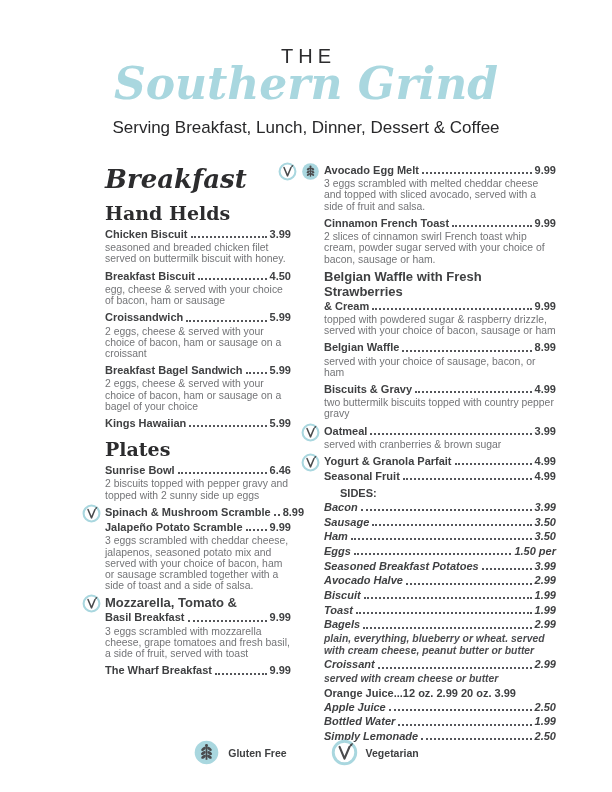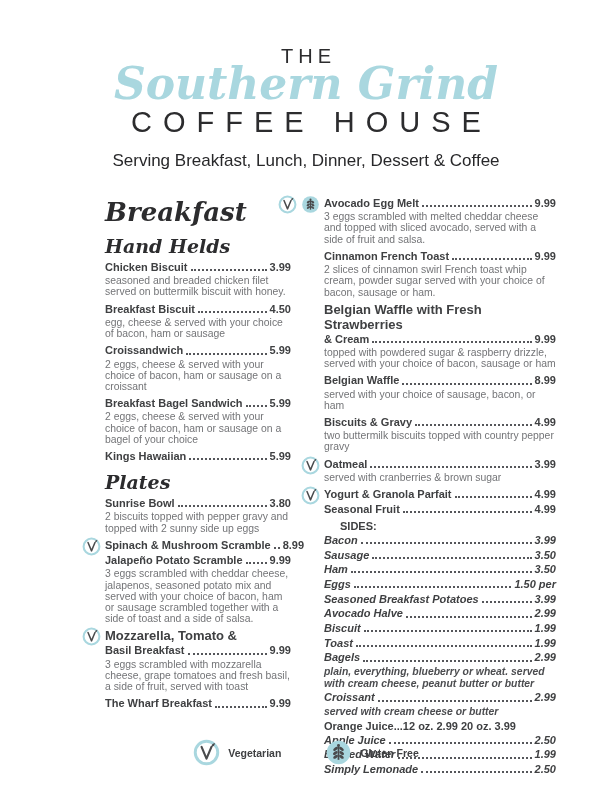--- a/index.html
+++ b/index.html
@@ -14,21 +14,21 @@
   .h-main{font-size:29px;letter-spacing:11px;margin-left:11px;margin-top:0;font-weight:500;}
   .h-tag{font-size:17px;margin-top:12px;font-weight:400;color:#28282a;}
 
   
   .menu{display:flex;margin:26px 56px 0 105px;}
   .col-left{width:186px;flex:none;}
   .col-right{flex:1;margin-left:33px;}
 
   .breakfast-title{font-family:"DejaVu Serif", serif;font-style:italic;font-weight:700;
                    font-size:26px;color:#2c2c2e;margin:0 0 8px;}
-  .subhead{font-family:"DejaVu Serif", serif;font-style:italic;font-weight:700;
+  .subhead{font-family:"DejaVu Serif", serif;font-weight:700;
            font-size:19px;color:#2c2c2e;margin:8px 0 4px;}
 
   .item{position:relative;margin-bottom:2px;}
   .row{display:flex;align-items:flex-end;}
   .nm,.pr{font-weight:700;font-size:11px;color:#3f4042;white-space:nowrap;line-height:1.2;}
   .dots{flex:1;min-width:6px;border-bottom:2px dotted #55565a;margin:0 3px 3px;}
   .pre{font-weight:700;font-size:13px;color:#3f4042;line-height:1.15;}
   .desc{font-size:10.4px;color:#737477;line-height:1.08;margin:1px 0 5px;}
 
   .hang-icon{position:absolute;top:-2px;width:19px;height:19px;}
@@ -47,21 +47,20 @@
   .licon svg{width:27px;height:27px;display:block;}
 </style>
 </head>
 <body>
 
 <div class="page">
 
   <div class="header">
     <div class="h-the">THE</div>
     <div class="h-script">Southern Grind</div>
-    <div class="h-main">COFFEE HOUSE</div>
     <div class="h-tag">Serving Breakfast, Lunch, Dinner, Dessert &amp; Coffee</div>
   </div>
 
   <div class="menu">
     <div class="col-left">
       <div class="breakfast-title">Breakfast</div>
       <div>
           <div class="subhead">Hand Helds</div>
           <div class="item">
             <div class="row">
@@ -100,21 +99,21 @@
               <span class="nm">Kings Hawaiian</span>
               <span class="dots"></span>
               <span class="pr">5.99</span>
             </div>
           </div>
           <div class="subhead">Plates</div>
           <div class="item">
             <div class="row">
               <span class="nm">Sunrise Bowl</span>
               <span class="dots"></span>
-              <span class="pr">3.80</span>
+              <span class="pr">6.46</span>
             </div>
             <div class="desc">2 biscuits topped with pepper gravy and topped with 2 sunny side up eggs</div>
           </div>
           <div class="item">
             <span class="hang-icon" style="left: -23px;">
               <svg viewBox="0 0 24 24">
                 <circle cx="12" cy="12" r="10" fill="#fff" stroke="#a9d7df" stroke-width="2.6"></circle>
                 <path d="M7.6 7 L12 17.5 L16.4 7" fill="none" stroke="#4a4b4d" stroke-width="1.9" stroke-linecap="round" stroke-linejoin="round"></path>
                 <path d="M16.4 7 q2.9 -0.5 3.1 -3.5 q-3.1 0.4 -3.1 3.5 Z" fill="#4a4b4d"></path>
               </svg>
@@ -326,41 +325,41 @@
           <div class="row side">
             <span class="nm">Simply Lemonade</span>
             <span class="dots"></span>
             <span class="pr">2.50</span>
           </div>
         </div>
     </div>
   </div>
 
   <div class="legend">
-    <div class="legend-item">
-      <span class="licon">
-          <svg viewBox="0 0 24 24">
-            <circle cx="12" cy="12" r="10" fill="#fff" stroke="#a9d7df" stroke-width="2.6"></circle>
-            <path d="M7.6 7 L12 17.5 L16.4 7" fill="none" stroke="#4a4b4d" stroke-width="1.9" stroke-linecap="round" stroke-linejoin="round"></path>
-            <path d="M16.4 7 q2.9 -0.5 3.1 -3.5 q-3.1 0.4 -3.1 3.5 Z" fill="#4a4b4d"></path>
-          </svg>
-        </span>
-      <span class="llabel">Vegetarian</span>
-    </div>
     <div class="legend-item">
       <span class="licon">
           <svg viewBox="0 0 24 24">
             <circle cx="12" cy="12" r="10.5" fill="#a9d7df"></circle>
             <line x1="12" y1="6" x2="12" y2="18.5" stroke="#4a4b4d" stroke-width="1.6"></line>
             <circle cx="12" cy="5.8" r="1.3" fill="#4a4b4d"></circle>
             <ellipse cx="9.4" cy="8.8" rx="2.4" ry="1.3" transform="rotate(-35 9.4 8.8)" fill="#4a4b4d"></ellipse>
             <ellipse cx="14.6" cy="8.8" rx="2.4" ry="1.3" transform="rotate(35 14.6 8.8)" fill="#4a4b4d"></ellipse>
             <ellipse cx="9.2" cy="12.4" rx="2.4" ry="1.3" transform="rotate(-35 9.2 12.4)" fill="#4a4b4d"></ellipse>
             <ellipse cx="14.8" cy="12.4" rx="2.4" ry="1.3" transform="rotate(35 14.8 12.4)" fill="#4a4b4d"></ellipse>
             <ellipse cx="9.4" cy="15.8" rx="2.4" ry="1.3" transform="rotate(-35 9.4 15.8)" fill="#4a4b4d"></ellipse>
             <ellipse cx="14.6" cy="15.8" rx="2.4" ry="1.3" transform="rotate(35 14.6 15.8)" fill="#4a4b4d"></ellipse>
           </svg>
         </span>
       <span class="llabel">Gluten Free</span>
     </div>
+    <div class="legend-item">
+      <span class="licon">
+          <svg viewBox="0 0 24 24">
+            <circle cx="12" cy="12" r="10" fill="#fff" stroke="#a9d7df" stroke-width="2.6"></circle>
+            <path d="M7.6 7 L12 17.5 L16.4 7" fill="none" stroke="#4a4b4d" stroke-width="1.9" stroke-linecap="round" stroke-linejoin="round"></path>
+            <path d="M16.4 7 q2.9 -0.5 3.1 -3.5 q-3.1 0.4 -3.1 3.5 Z" fill="#4a4b4d"></path>
+          </svg>
+        </span>
+      <span class="llabel">Vegetarian</span>
+    </div>
   </div>
 
 </div>
 
 </body></html>

